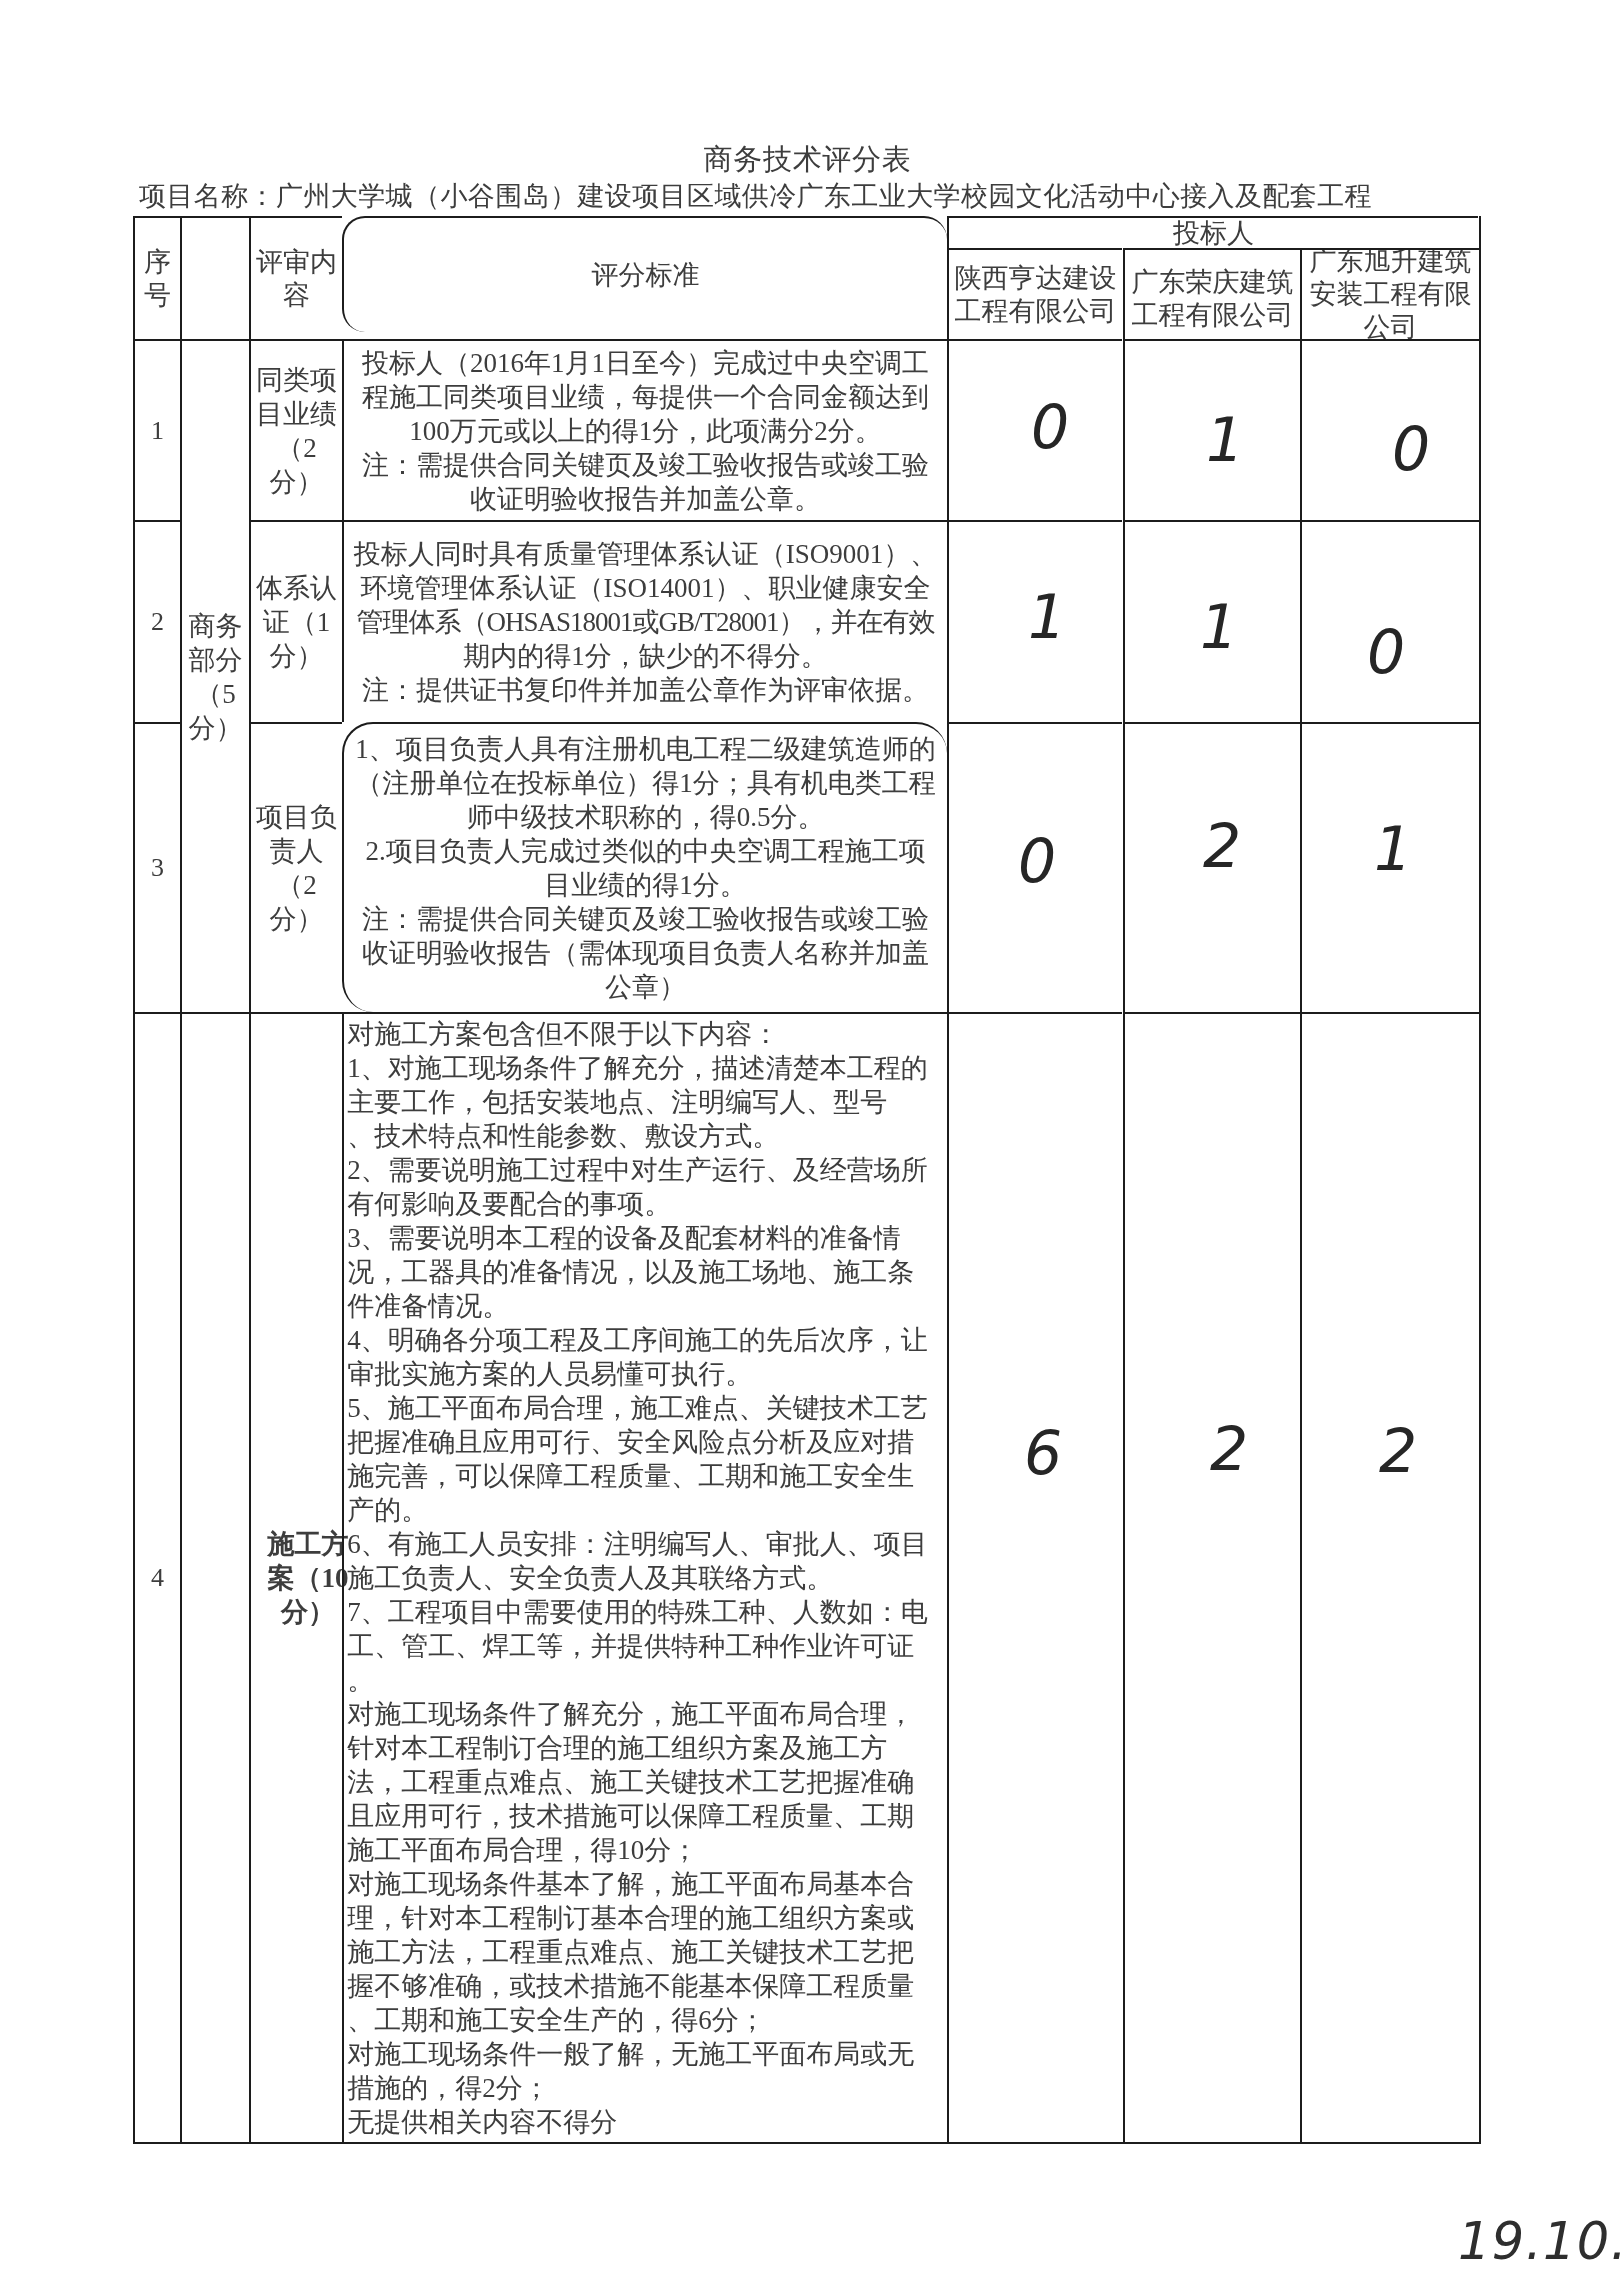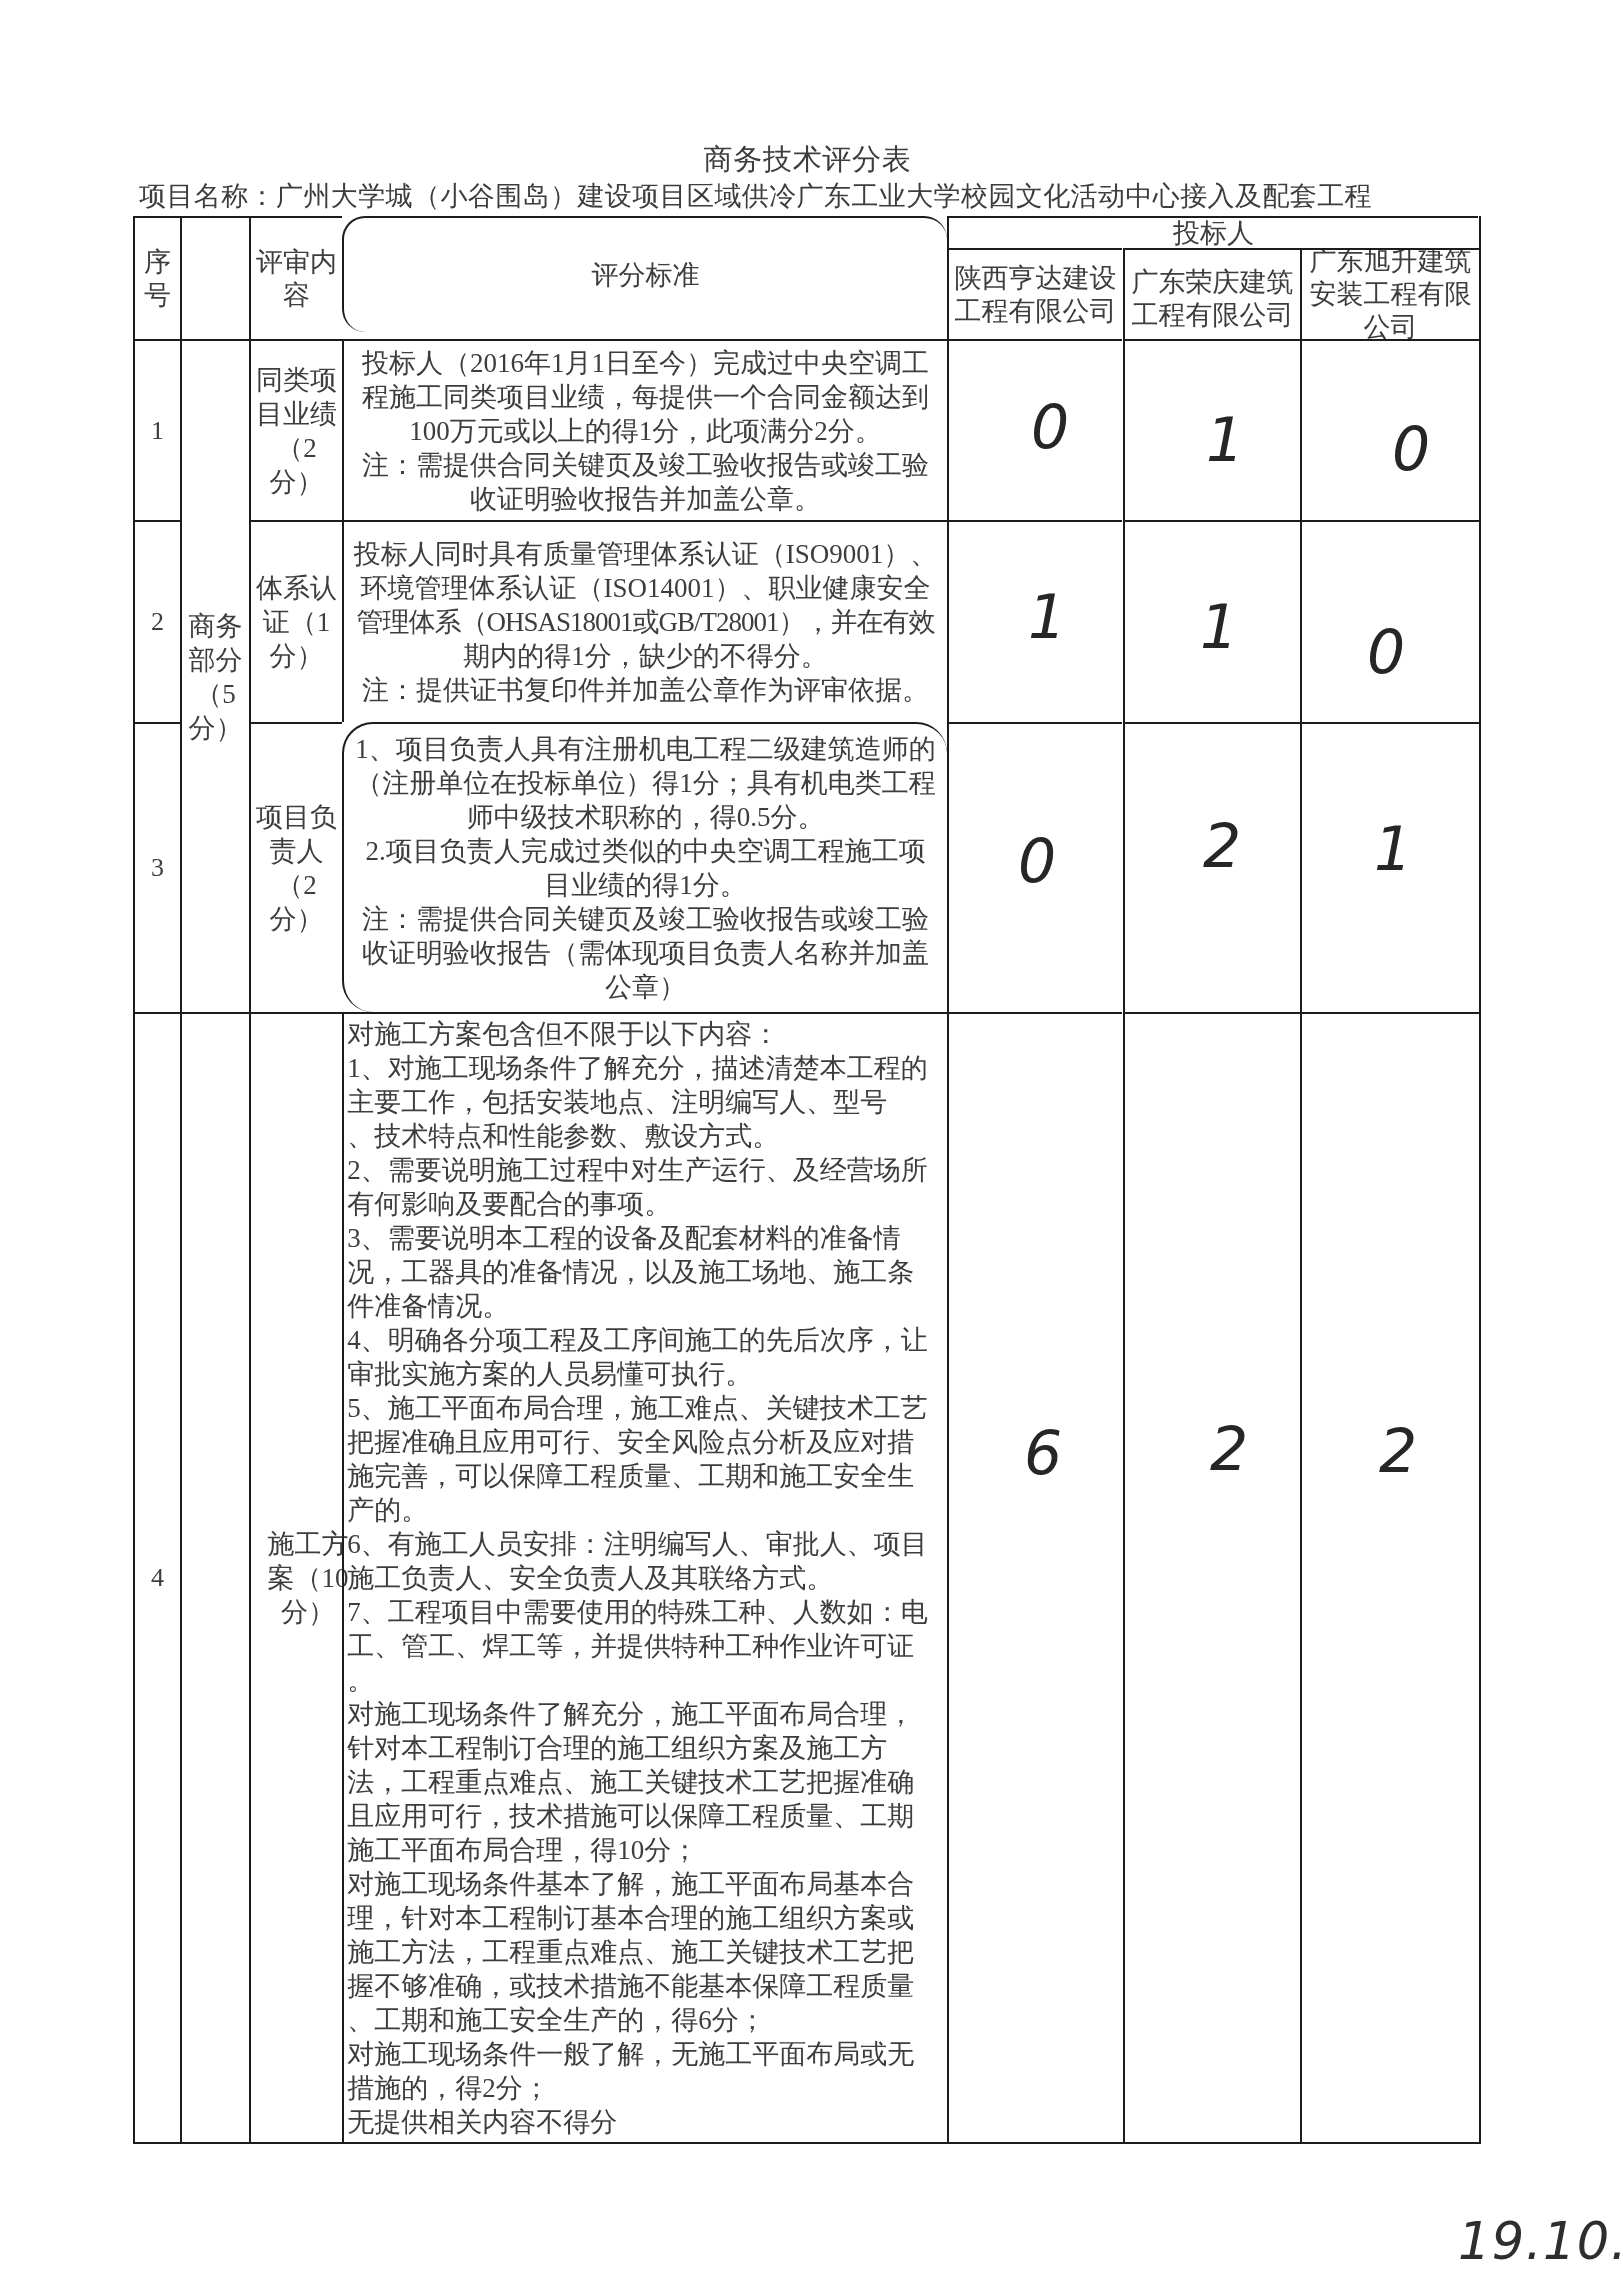--- a/index.html
+++ b/index.html
@@ -177,21 +177,21 @@
       <span class="score" style="left:97px;top:122px;">2</span>
     </div>
     <div class="cell" style="left:1167px;top:506px;width:179px;height:290px;">
       <span class="score" style="left:91px;top:125px;">1</span>
     </div>
 
     <div class="cell leftmost seq" style="left:0;top:796px;width:47px;height:1130px;">
       <span class="ln">4</span>
     </div>
     <div class="cell" style="left:47px;top:796px;width:69px;height:1130px;"></div>
-    <div class="cell" style="left:116px;top:796px;width:116px;height:1130px;">
+    <div class="cell" style="left:116px;top:796px;width:116px;height:1130px;font-weight:bold;">
       <span class="ln">施工方</span>
       <span class="ln">案（10</span>
       <span class="ln">分）</span>
     </div>
     <div class="cell left-align crit4" style="left:209px;top:796px;width:605px;height:1130px;">
       <span class="ln">对施工方案包含但不限于以下内容：</span>
       <span class="ln">1、对施工现场条件了解充分，描述清楚本工程的</span>
       <span class="ln">主要工作，包括安装地点、注明编写人、型号</span>
       <span class="ln">、技术特点和性能参数、敷设方式。</span>
       <span class="ln">2、需要说明施工过程中对生产运行、及经营场所</span>

